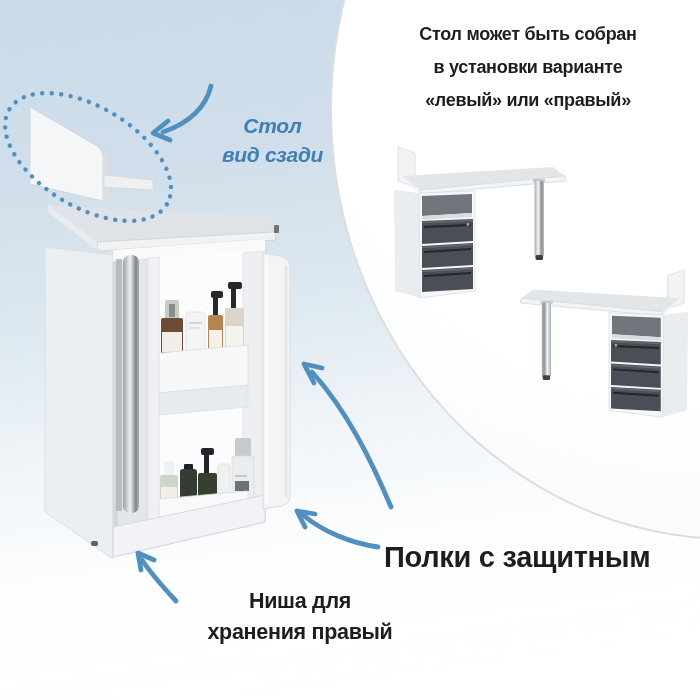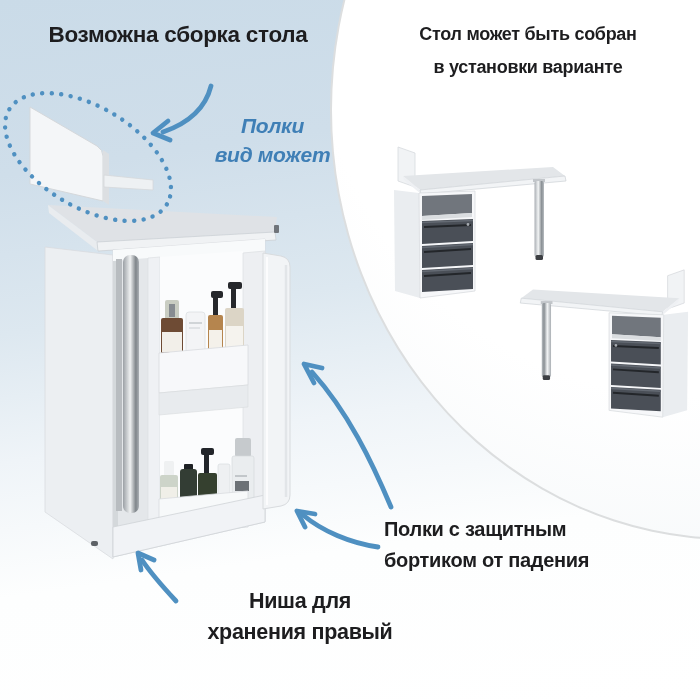--- a/index.html
+++ b/index.html
@@ -12,21 +12,21 @@
     position:absolute;left:330px;top:-320px;width:800px;height:860px;border-radius:50%;
     background:radial-gradient(circle at 45% 40%,#ffffff 55%,#f8fafb 78%,#eff2f5 100%);
     border:2px solid #dcdedf;box-sizing:border-box;
   }
   .txt{position:absolute;font-weight:700;letter-spacing:-0.3px;}
   .txt .ln{white-space:nowrap;}
   #t-noshelf{left:18px;top:18px;width:320px;text-align:center;font-size:22.5px;line-height:33px;}
   #t-rearview{left:205px;top:111px;width:135px;text-align:center;font-size:21px;line-height:29px;
               font-style:italic;color:#3f7fb6;}
   #t-mirror{left:370px;top:18px;width:316px;text-align:center;font-size:18px;line-height:33px;}
-  #t-guard{left:384px;top:514px;width:260px;text-align:left;font-size:20px;line-height:31px;}
+  #t-guard{left:384px;top:542px;width:260px;text-align:left;font-size:29px;line-height:31px;}
   #t-niche{left:180px;top:586px;width:240px;text-align:center;font-size:21.5px;line-height:31px;}
   svg{position:absolute;display:block;}
 </style>
 </head>
 <body>
 
 <div class="canvas">
 
   <div class="circle-bg"></div>
 
@@ -200,36 +200,35 @@
         <polyline points="305,527 297,511 315,514"></polyline>
       </g>
       <g stroke-width="4.8">
         <path d="M176,601 C163,587 150,572 142,560"></path>
         <polyline points="141,570 138,553 154,560"></polyline>
       </g>
     </g>
   </svg>
 
   <div class="txt" id="t-noshelf">
-    <div class="ln">Возможна сборка стола</div>
   </div>
 
   <div class="txt" id="t-rearview">
-    <div class="ln">Полки</div>
-    <div class="ln">вид может</div>
+    <div class="ln">Стол</div>
+    <div class="ln">вид сзади</div>
   </div>
 
   <div class="txt" id="t-mirror">
     <div class="ln">Стол может быть собран</div>
     <div class="ln">в установки варианте</div>
+    <div class="ln">«левый» или «правый»</div>
   </div>
 
   <div class="txt" id="t-guard">
     <div class="ln">Полки с защитным</div>
-    <div class="ln">бортиком от падения</div>
   </div>
 
   <div class="txt" id="t-niche">
     <div class="ln">Ниша для</div>
     <div class="ln">хранения правый</div>
   </div>
 
 </div>
 
 </body></html>

